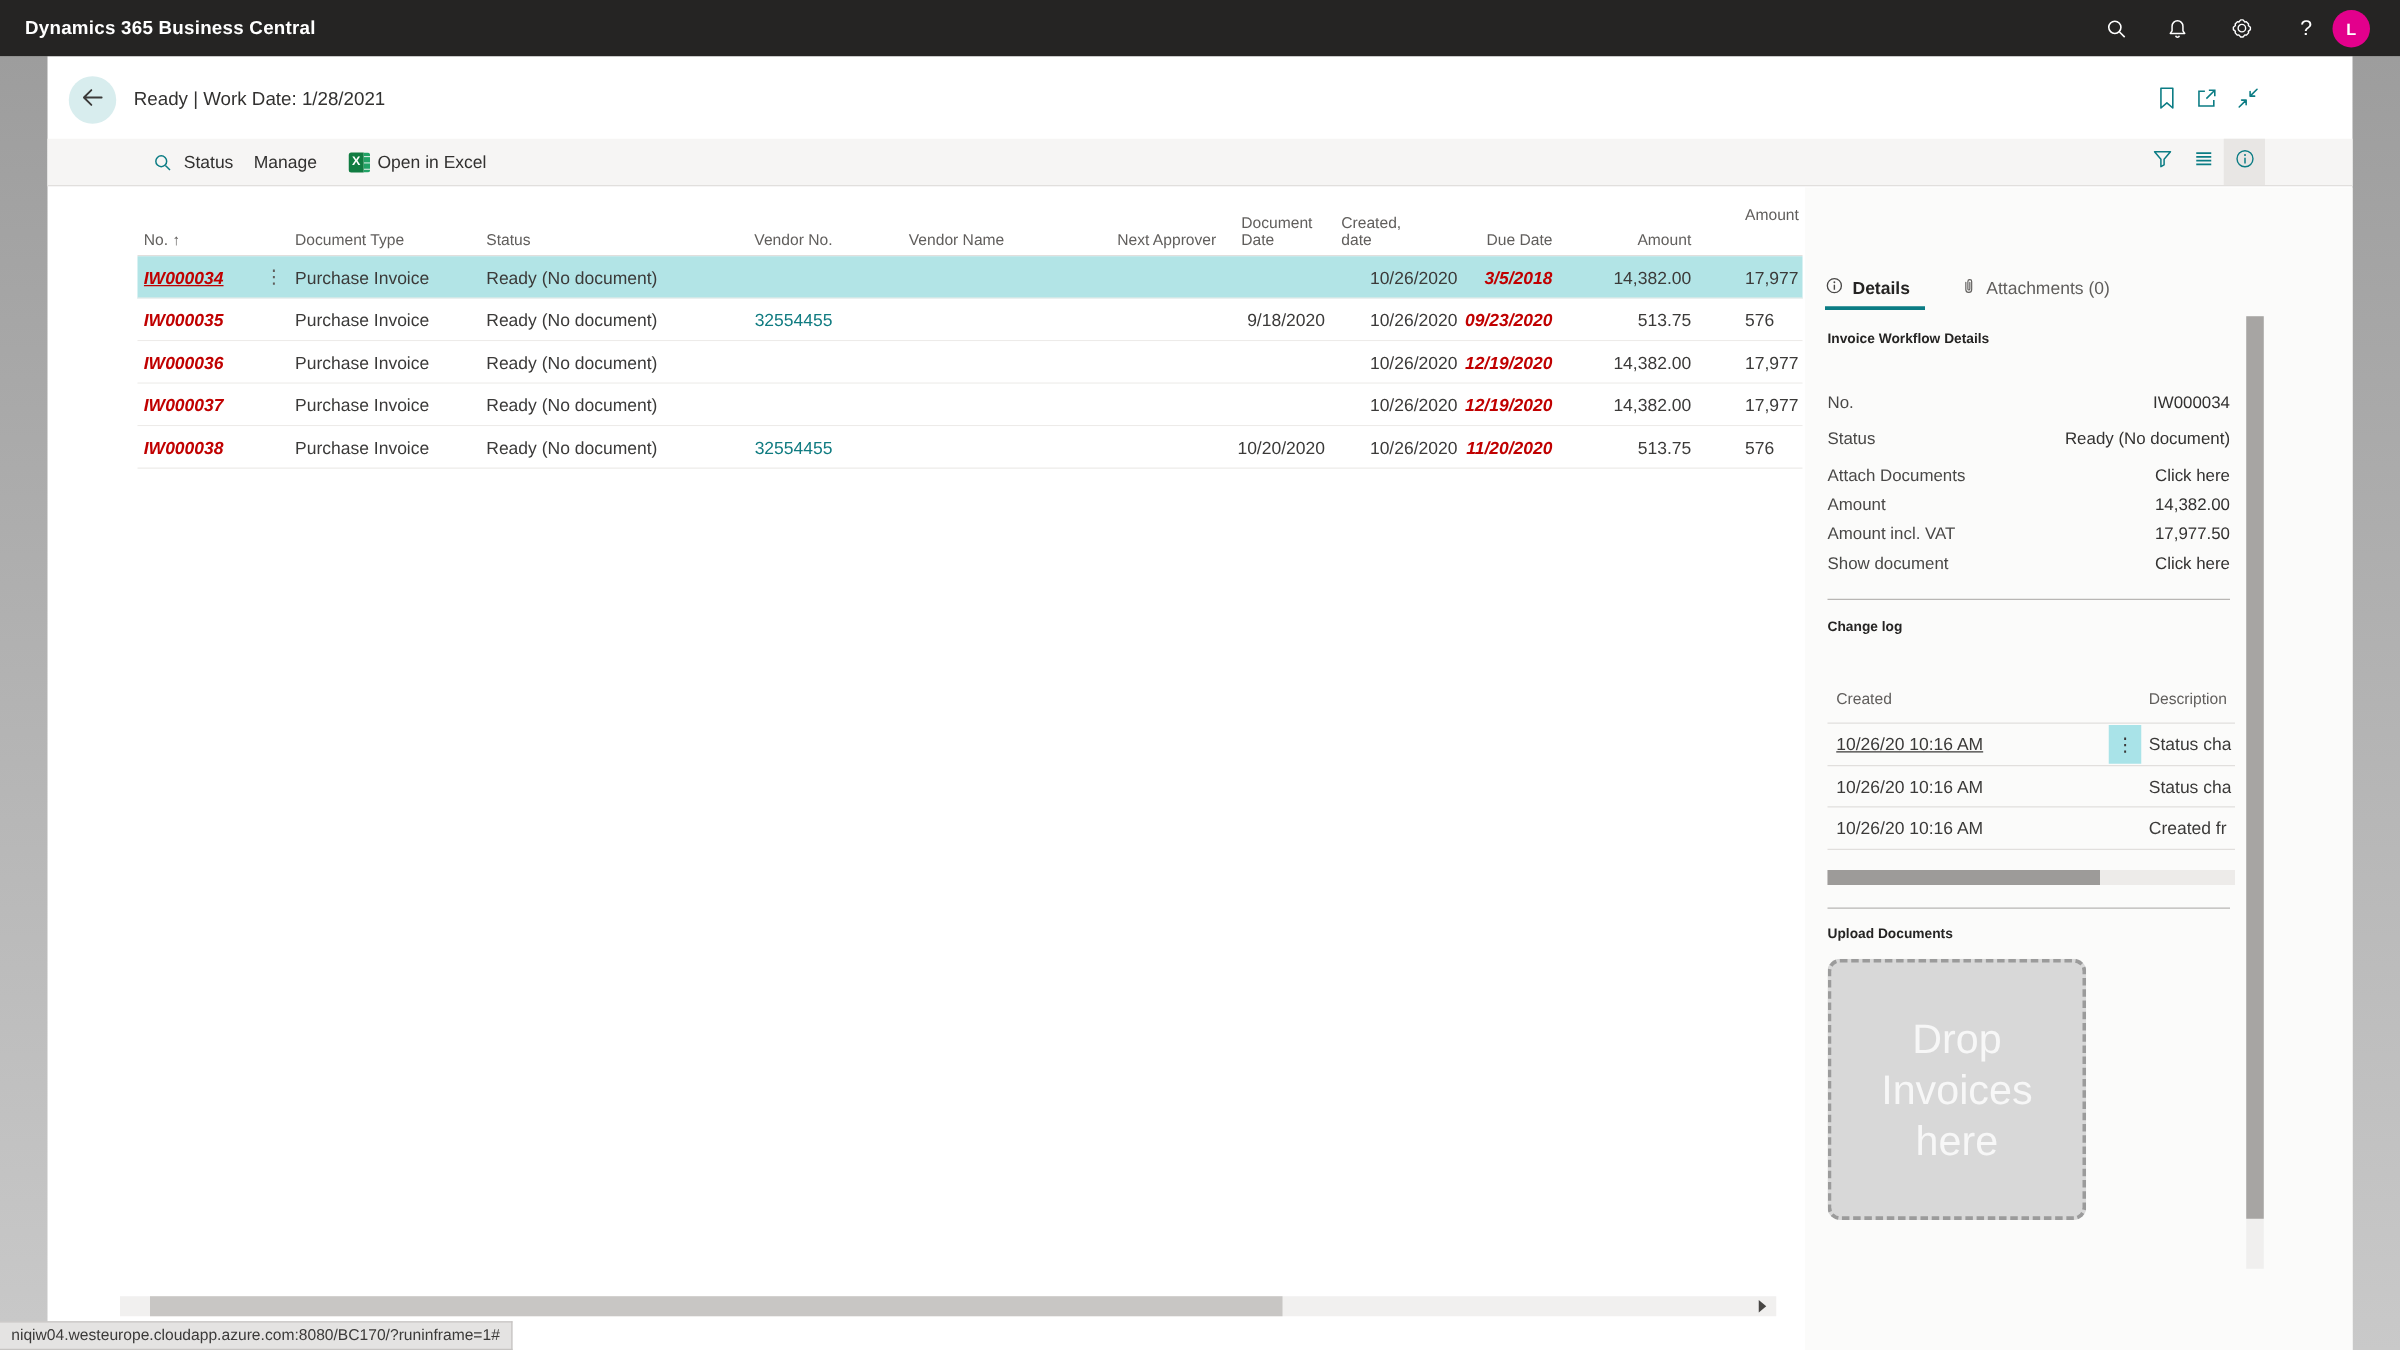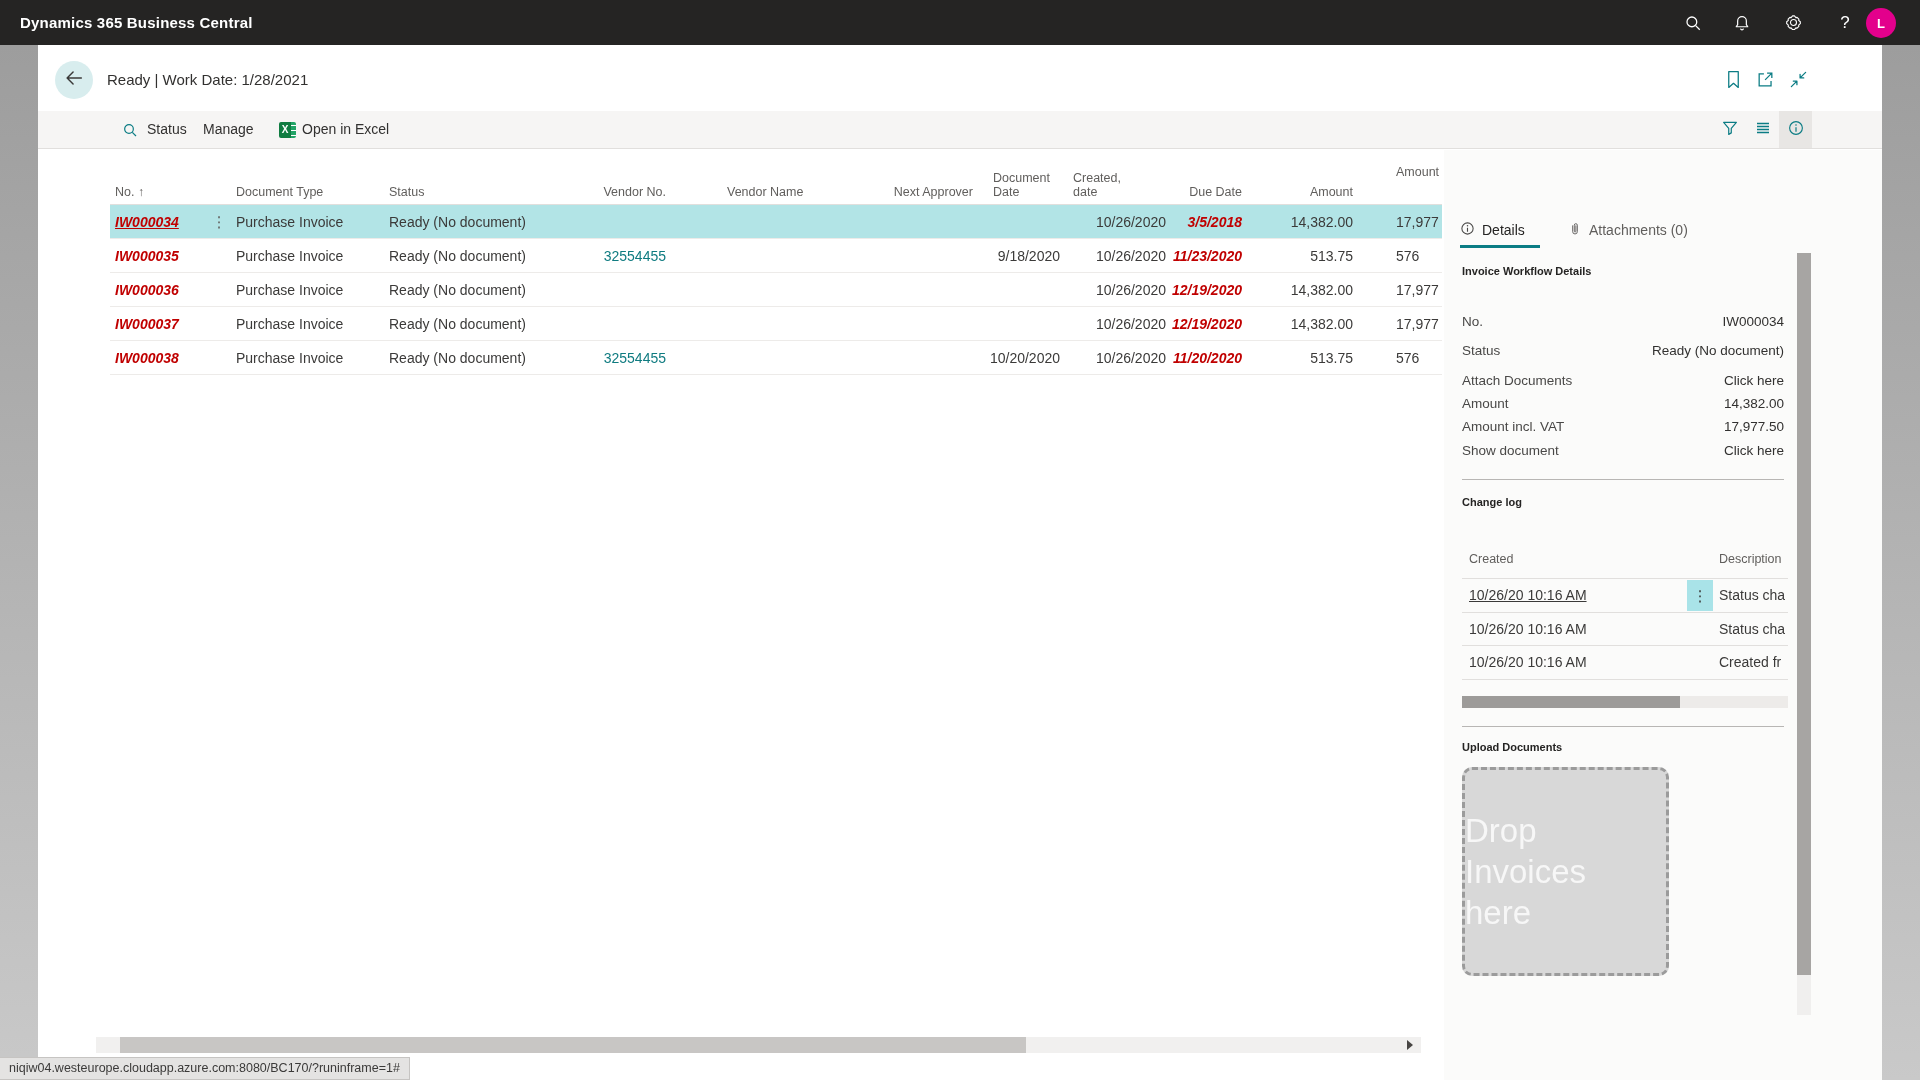--- a/index.html
+++ b/index.html
@@ -71,21 +71,21 @@
   .h.c-am2{ left:1286px; width:60px; bottom:auto; top:3px; }
   .red { color:#c00000; font-weight:700; font-style:italic; }
   .foc { text-decoration:underline; }
   .lnk { color:#0f7b80; cursor:pointer; }
   .sort { font-style:normal; color:#605e5c; font-size:12px; }
 
   
   .factbox-bg { position:absolute; left:1444px; top:150px; width:438px; height:930px; background:#fbfbfa; }
   .fb-tab { position:absolute; top:216px; height:28px; display:flex; align-items:center; gap:7px;
             font-size:14px; cursor:pointer; color:#605e5c; }
-  .fb-tab.active { color:#252423; font-weight:400; }
+  .fb-tab.active { color:#252423; font-weight:700; }
   .fb-underline { position:absolute; left:1460px; top:245px; width:80px; height:3px; background:#0b7c84; }
   .fb-section-title { position:absolute; left:1462px; font-size:11px; font-weight:700; color:#252423; }
   .fbrow { position:absolute; left:1462px; width:322px; height:24px; line-height:24px;
            display:flex; justify-content:space-between; font-size:13.5px; }
   .fbrow .lbl { color:#494847; }
   .fbrow .val { color:#323130; }
   .fb-div { position:absolute; left:1462px; width:322px; height:1px; background:#b8b6b4; }
 
   .cl-hdr { position:absolute; top:552px; font-size:12.5px; color:#605e5c; }
   .cl-sep { position:absolute; left:1462px; width:326px; height:1px; background:#e1dfdd; }
@@ -93,21 +93,21 @@
              font-size:14px; color:#3b3a39; white-space:nowrap; cursor:pointer; }
   .cl-desc { position:absolute; left:1719px; width:66px; height:33px; line-height:33px;
              font-size:14px; color:#3b3a39; white-space:nowrap; overflow:hidden; }
   .cl-menu { position:absolute; left:1687px; top:580px; width:26px; height:31px; background:#a9e3e8;
              color:#3b3a39; font-size:15px; display:flex; align-items:center; justify-content:center; cursor:pointer; }
   .cl-scroll-track { position:absolute; left:1462px; top:696px; width:326px; height:12px; background:#edebe9; cursor:pointer; }
   .cl-scroll-thumb { position:absolute; left:0; top:0; width:218px; height:12px; background:#9d9b99; }
 
   .dropzone { position:absolute; left:1462px; top:767px; width:207px; height:209px;
               background:#d8d8d8; border:3px dashed #9b9b9b; border-radius:10px;
-              display:flex; align-items:center; justify-content:center; 
+              display:flex; align-items:center; justify-content:center; text-align:center;
               font-size:33px; line-height:1.25; color:rgba(255,255,255,.78); white-space:pre-line; cursor:pointer; }
 
   .fb-vscroll { position:absolute; left:1797px; top:253px; width:14px; height:762px; background:#f0efee; cursor:pointer; }
   .fb-vscroll .thumb { position:absolute; left:0; top:0; width:14px; height:722px; background:#a7a5a3; }
 
   
   .h-scroll { position:absolute; left:96px; top:1037px; width:1325px; height:16px; background:#f1f0ef; cursor:pointer; }
   .h-scroll .thumb { position:absolute; left:24px; top:0; width:906px; height:16px; background:#c8c6c4; }
   .h-arrow { position:absolute; top:1037px; width:16px; height:16px; display:flex; align-items:center; justify-content:center; cursor:pointer; }
   .tri-l { width:0; height:0; border-top:5px solid transparent; border-bottom:5px solid transparent; border-right:6px solid #484644; }
@@ -259,21 +259,21 @@
   </div>
 
   <div class="grow" style="top:239px">
     <span class="cell c-no red">IW000035</span>
     <span class="cell c-dt">Purchase Invoice</span>
     <span class="cell c-st">Ready (No document)</span>
     <span class="cell c-vno lnk">32554455</span>
     <span class="cell c-vn">PURE-LOOK</span>
     <span class="cell c-dd">9/18/2020</span>
     <span class="cell c-cd">10/26/2020</span>
-    <span class="cell c-due red">11/23/2020</span>
+    <span class="cell c-due red">09/23/2020</span>
     <span class="cell c-am">513.75</span>
     <span class="cell c-am2">576</span>
   </div>
 
   <div class="grow" style="top:273px">
     <span class="cell c-no red">IW000036</span>
     <span class="cell c-dt">Purchase Invoice</span>
     <span class="cell c-st">Ready (No document)</span>
     <span class="cell c-cd">10/26/2020</span>
     <span class="cell c-due red">12/19/2020</span>

